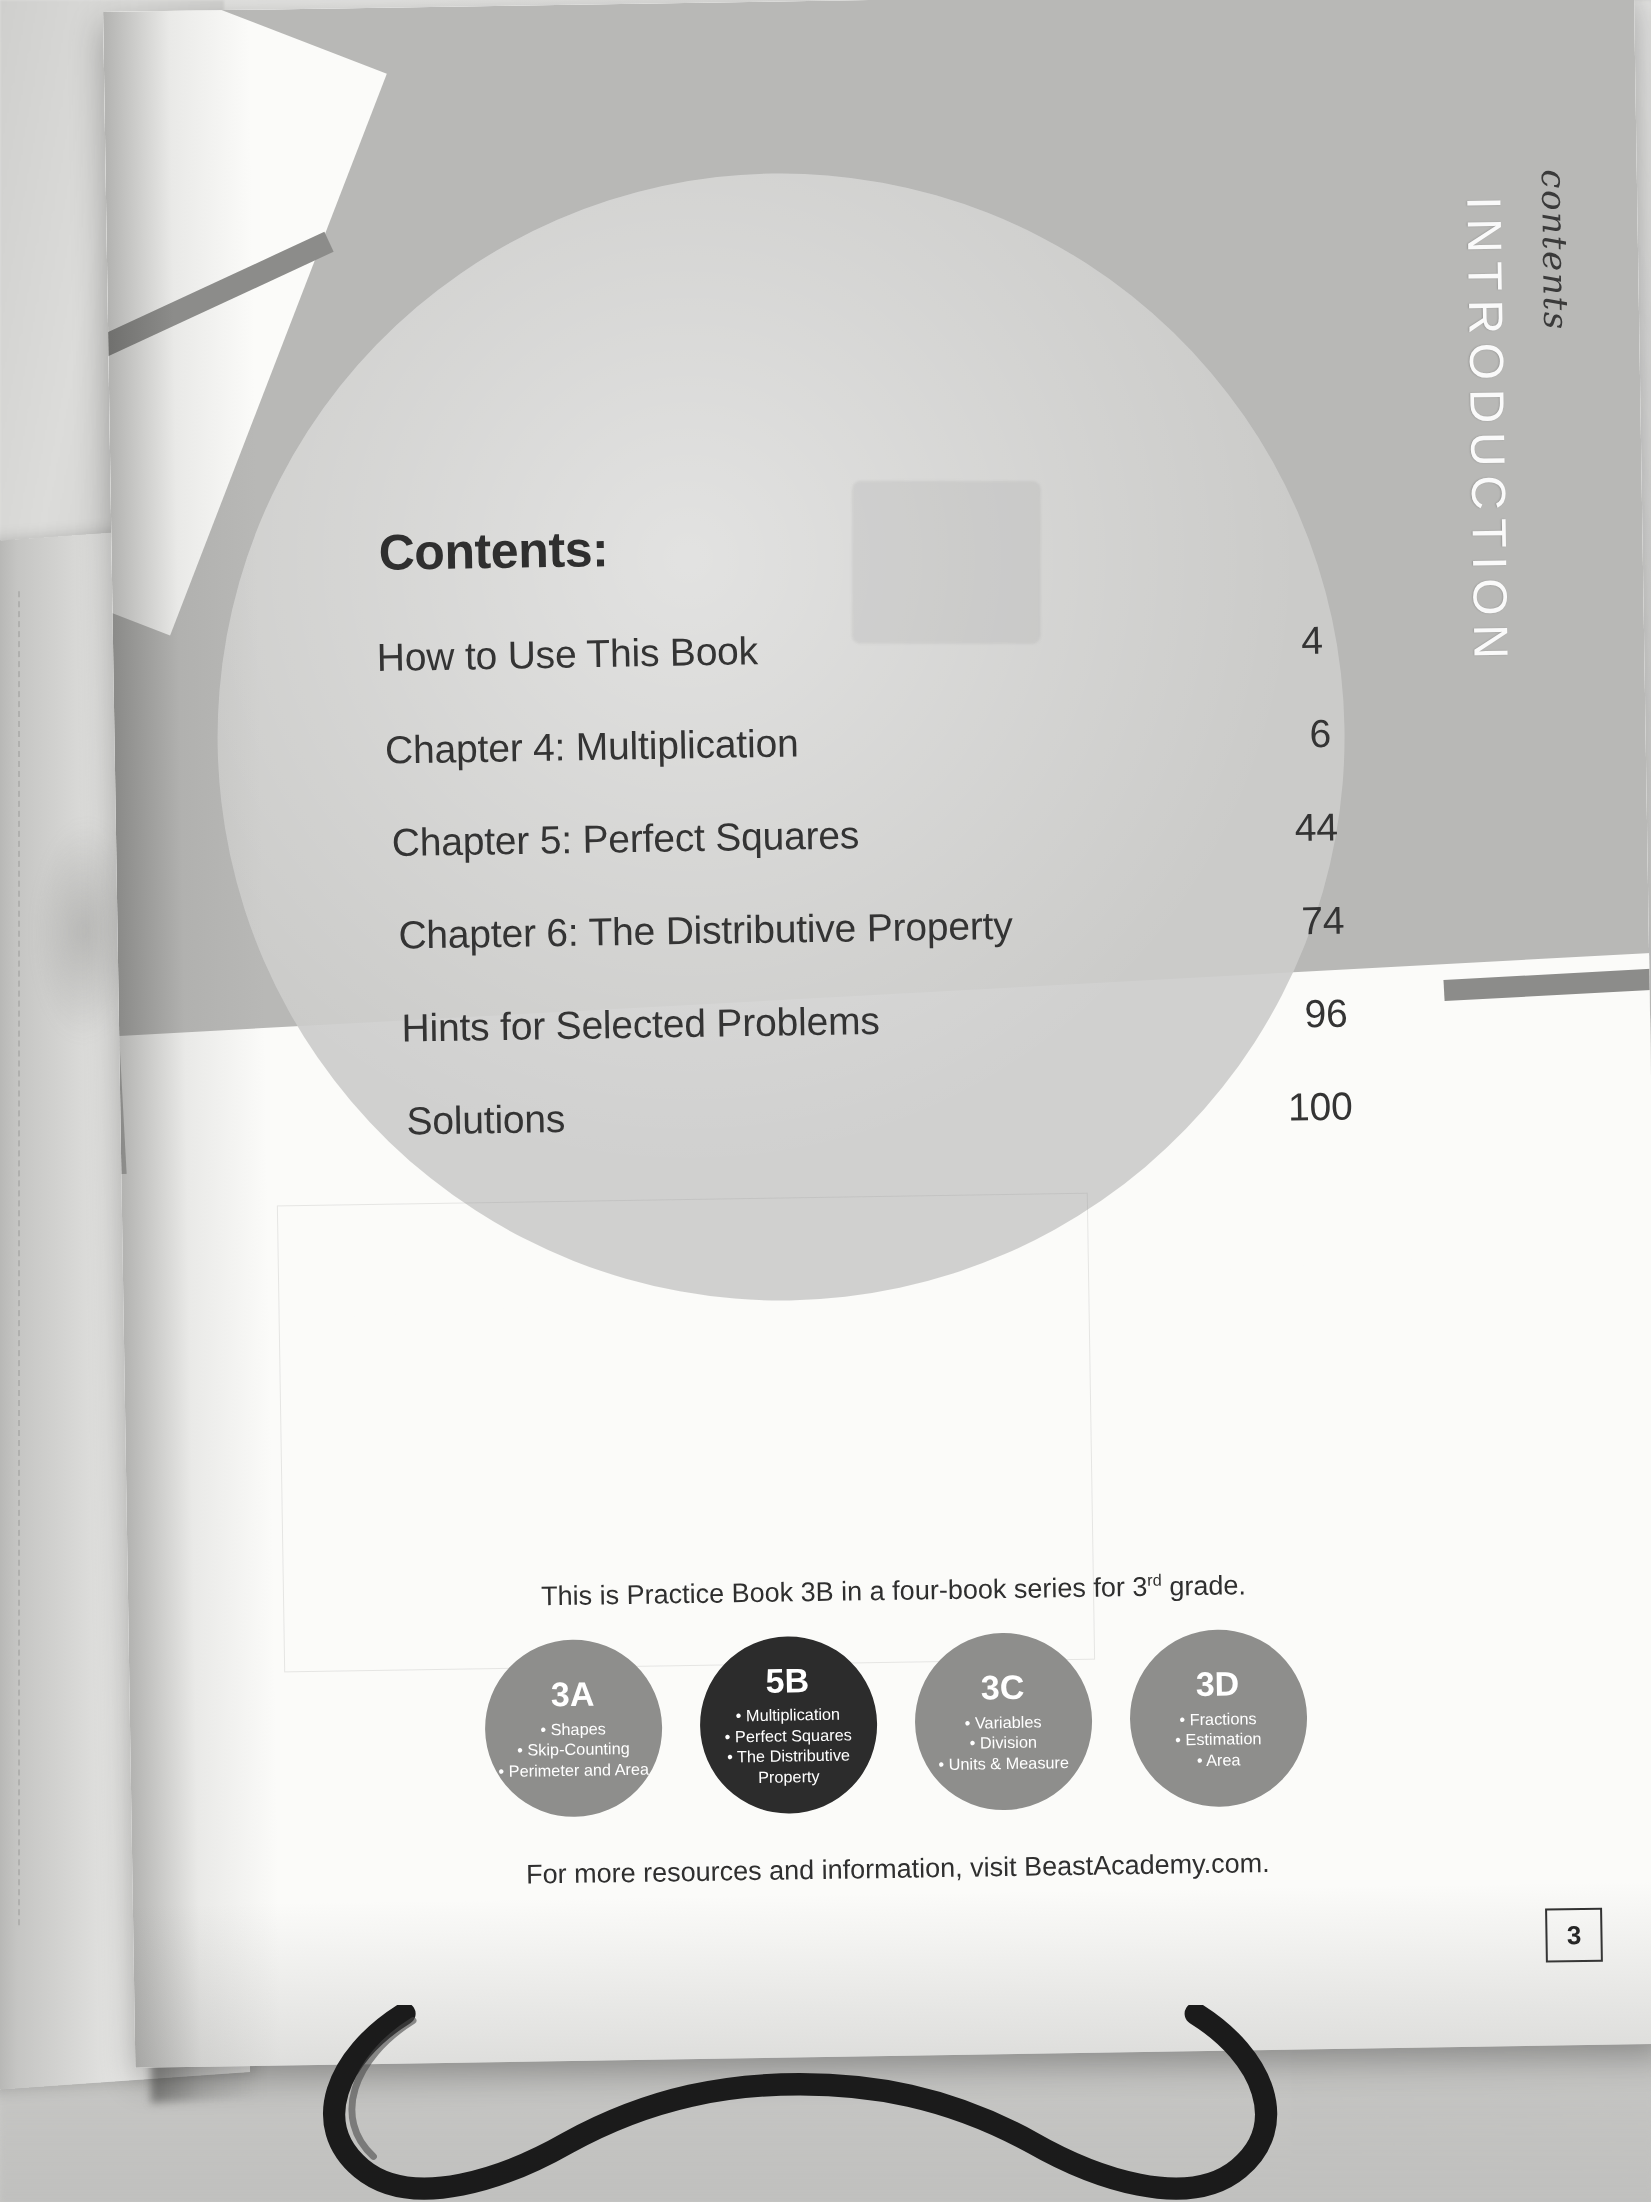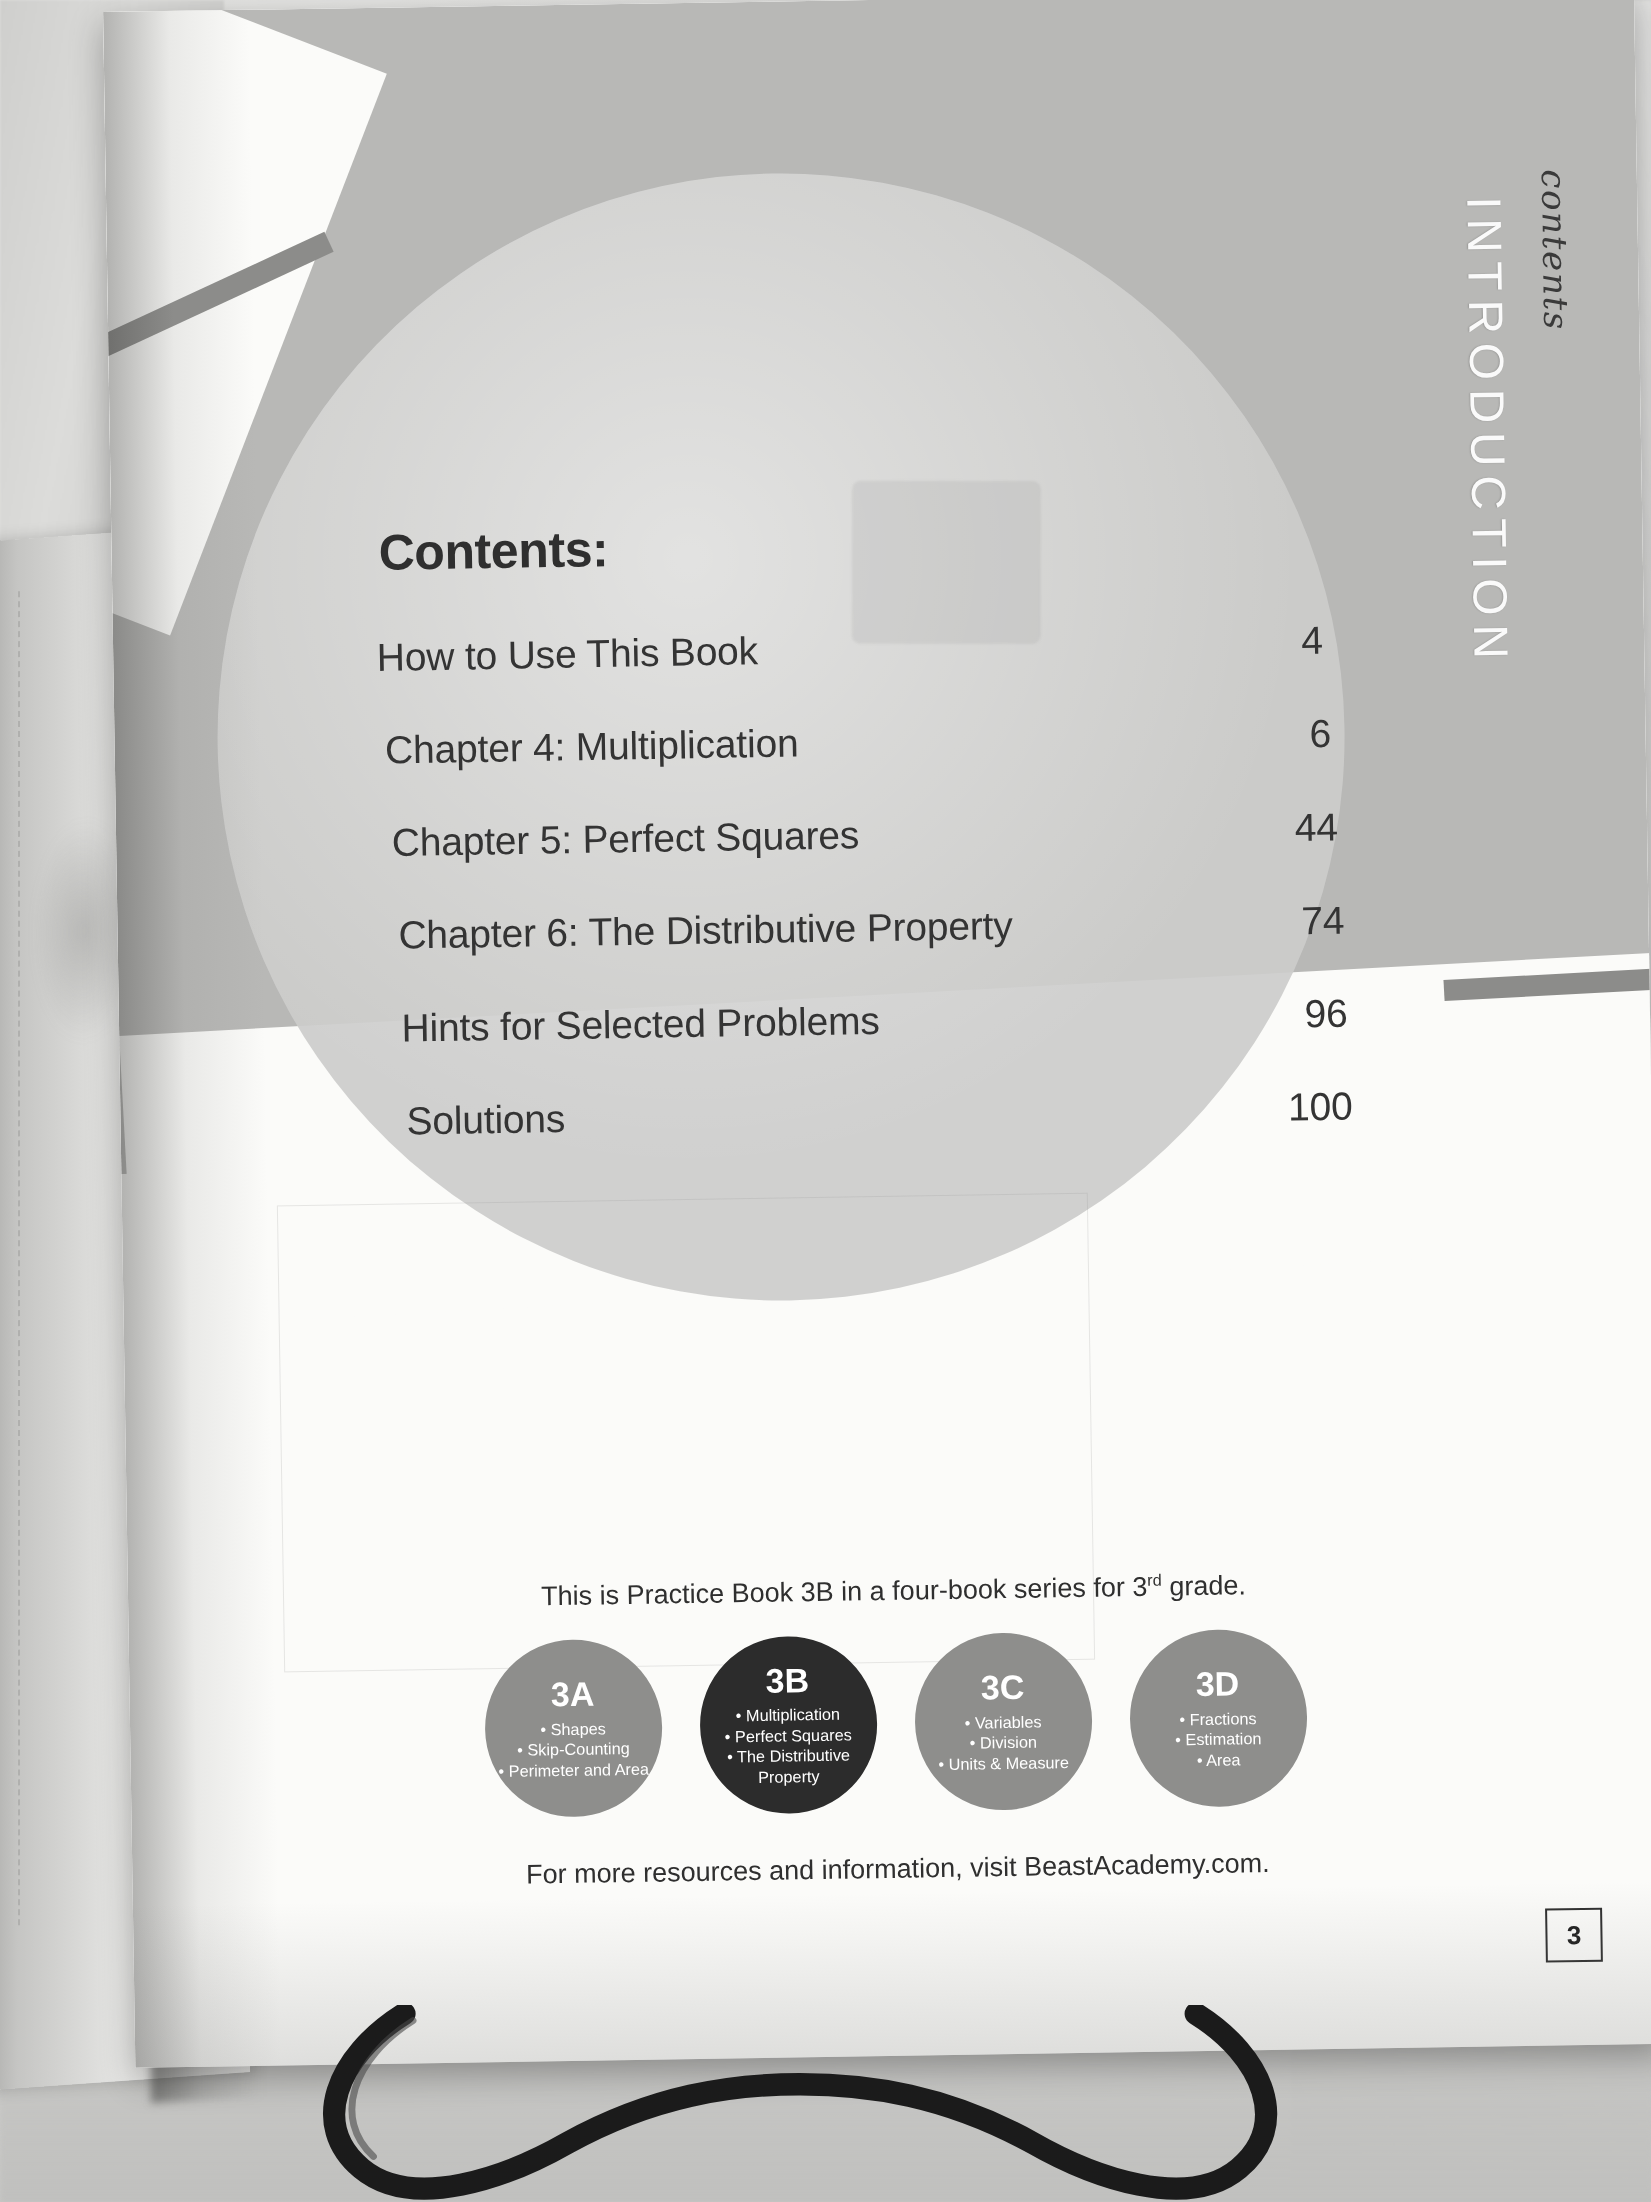--- a/index.html
+++ b/index.html
@@ -412,21 +412,21 @@
   </div>
 
   <div class="circle-row">
     <div class="book-circle">
       <div class="bc-name">3A</div>
       <div class="bc-topics" style="white-space:pre-line;">• Shapes
 • Skip-Counting
 • Perimeter and Area</div>
     </div>
     <div class="book-circle current">
-      <div class="bc-name">3B</div>
+      <div class="bc-name">5B</div>
       <div class="bc-topics" style="white-space:pre-line;">• Multiplication
 • Perfect Squares
 • The Distributive Property</div>
     </div>
     <div class="book-circle">
       <div class="bc-name">3C</div>
       <div class="bc-topics" style="white-space:pre-line;">• Variables
 • Division
 • Units &amp; Measure</div>
     </div>

